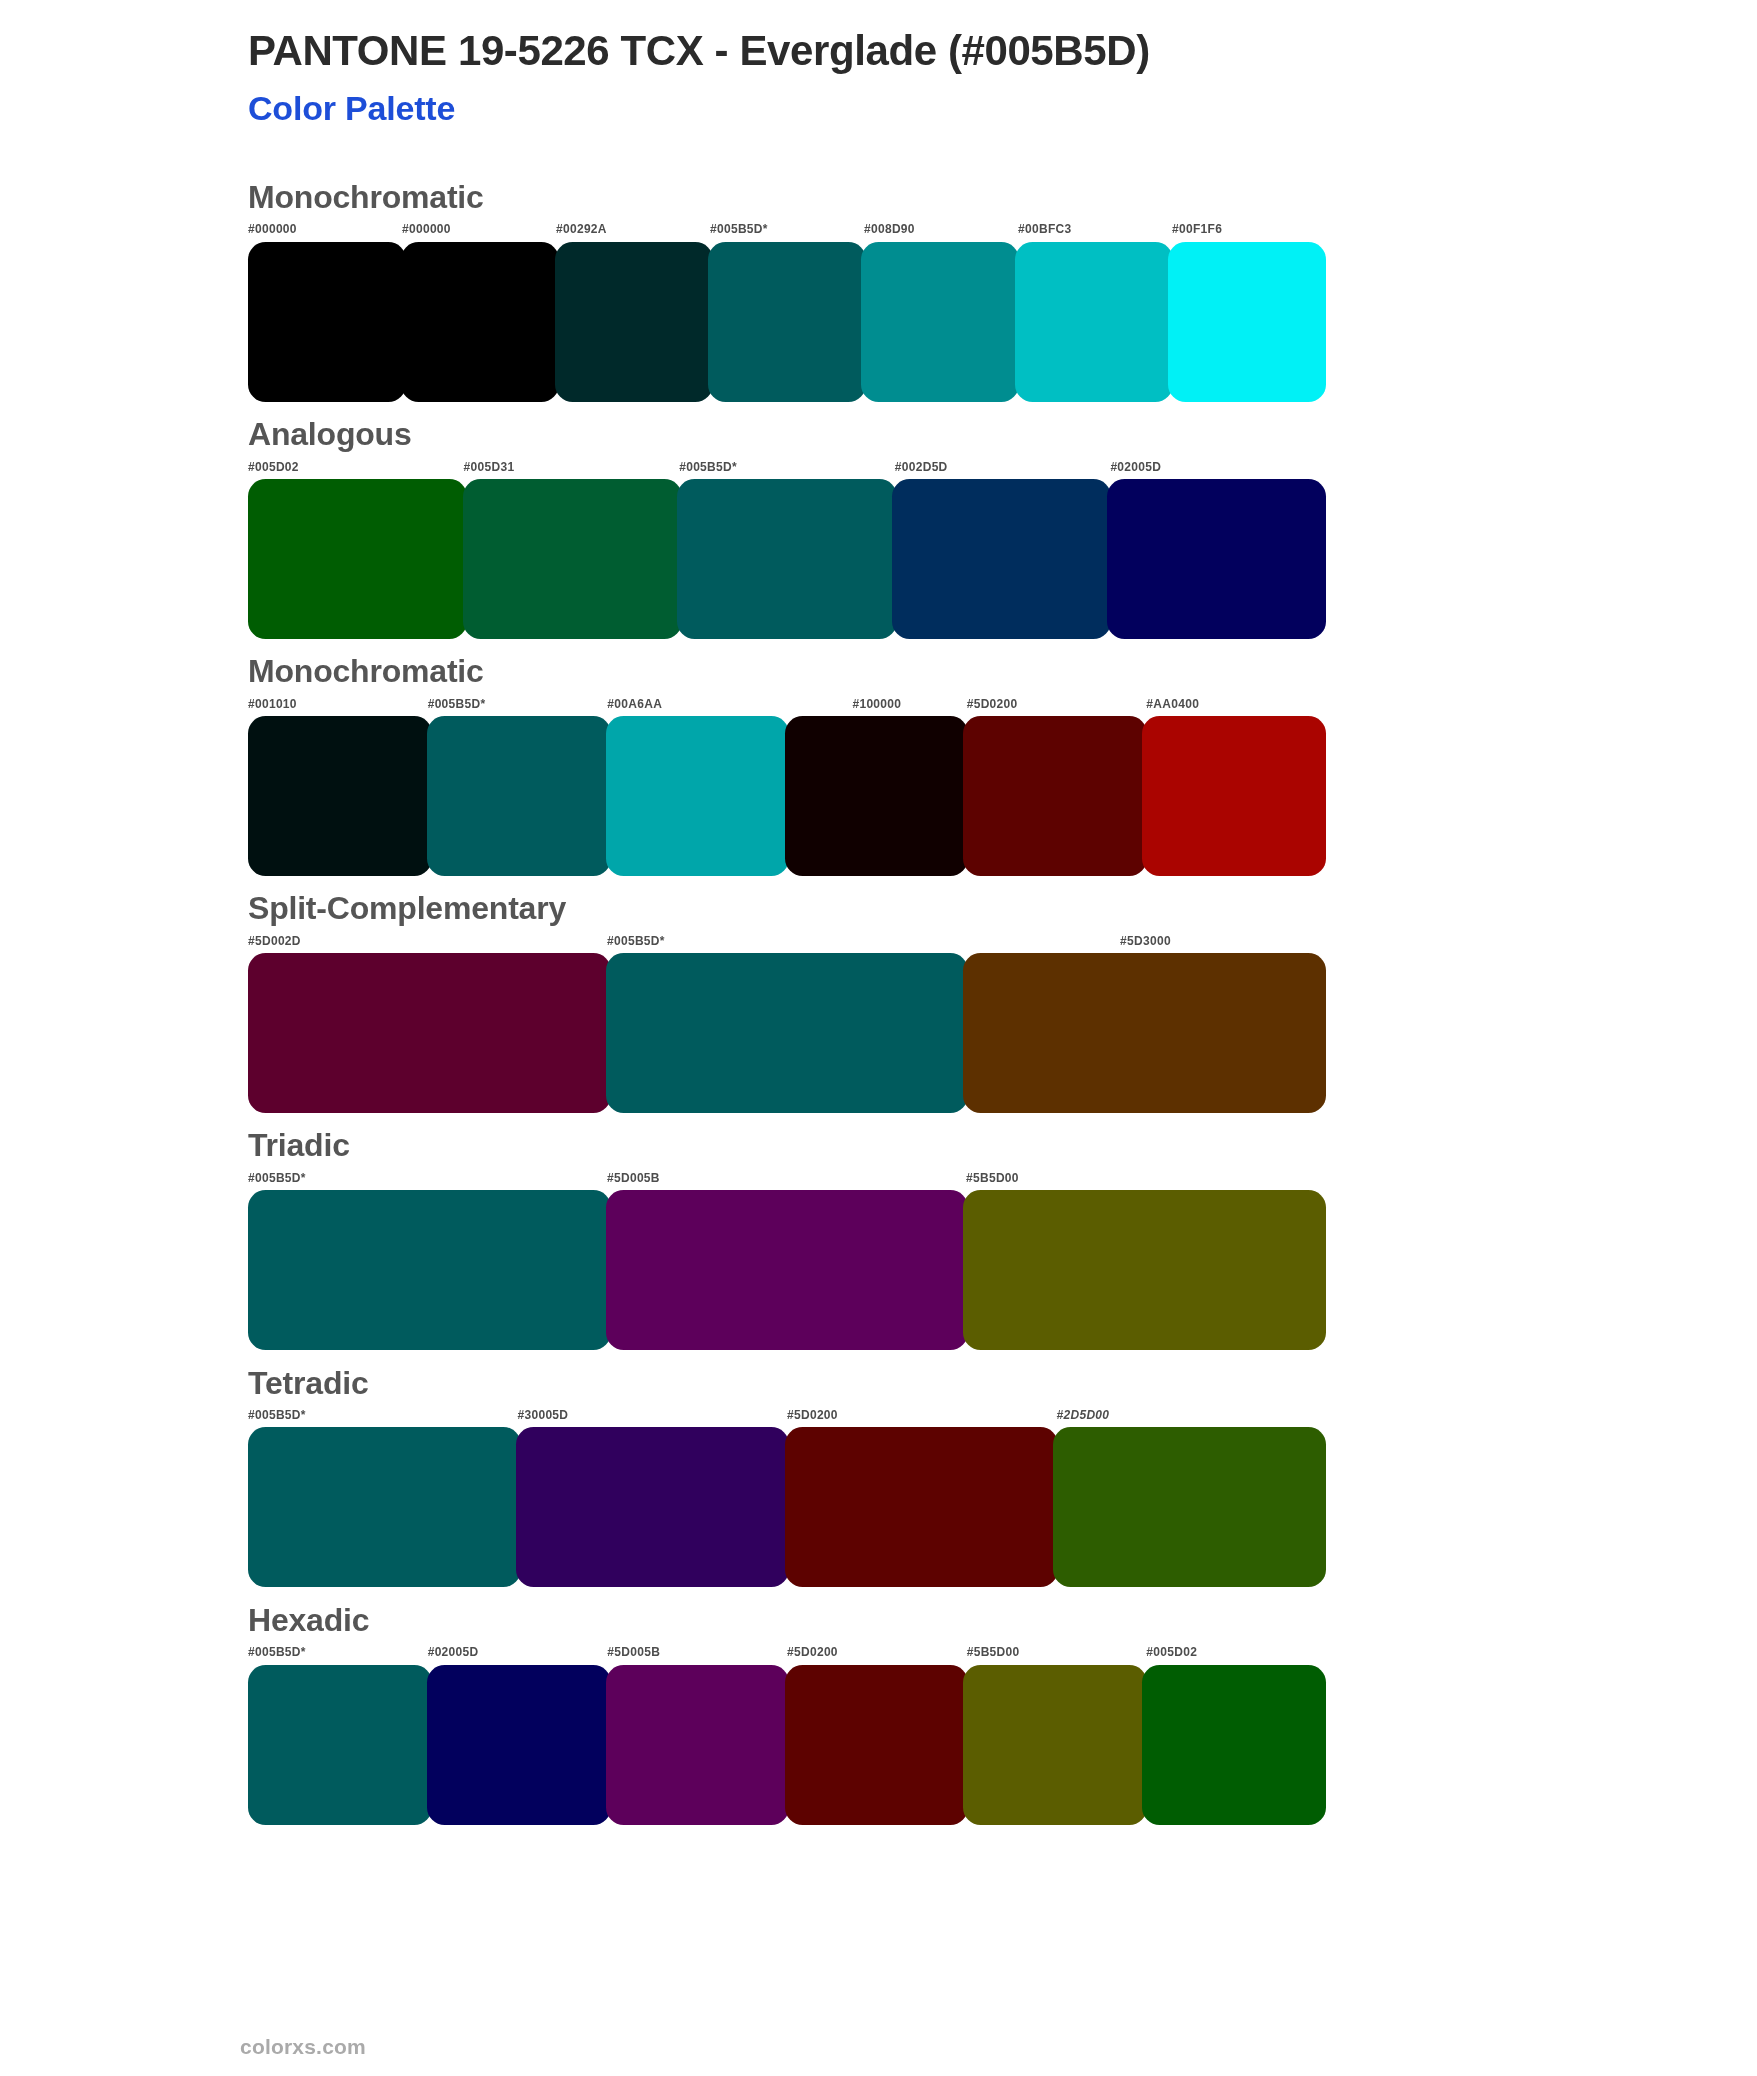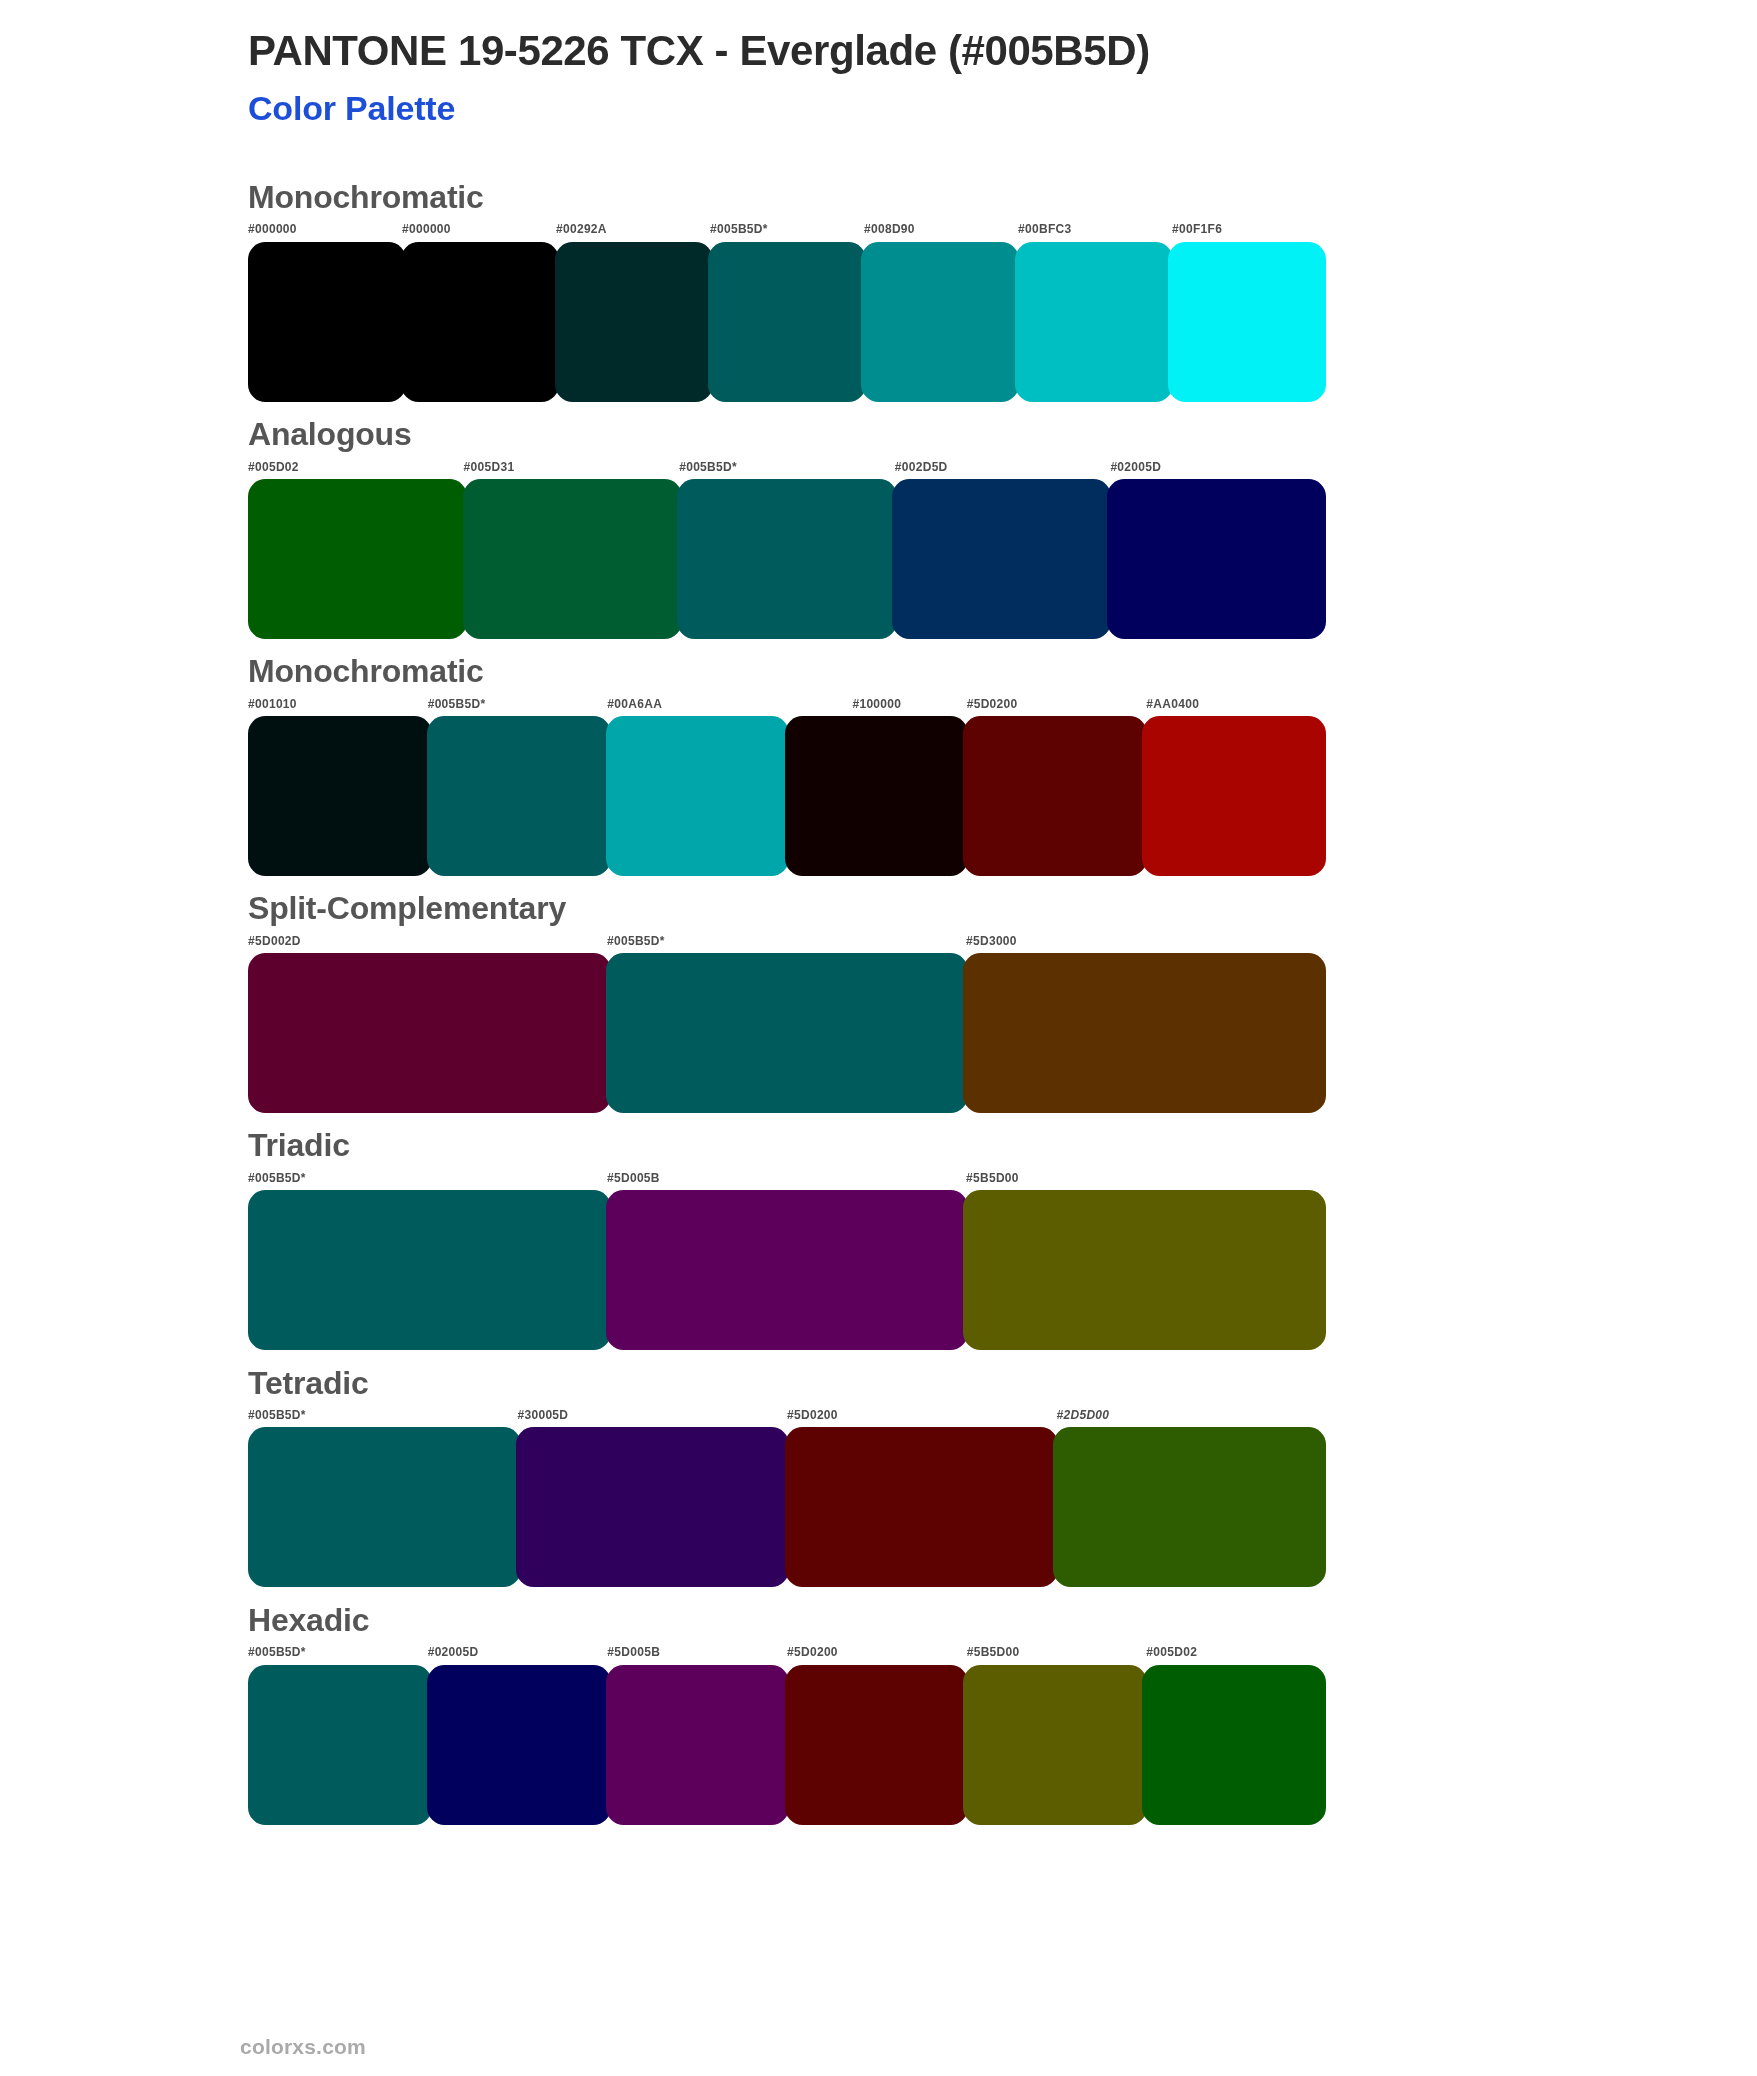--- a/index.html
+++ b/index.html
@@ -173,21 +173,21 @@
           <div class="swatch" style="width: 184px; background: rgb(16, 0, 0);"></div>
           <div class="swatch" style="width: 184px; background: rgb(93, 2, 0);"></div>
           <div class="swatch" style="width: 184px; background: rgb(170, 4, 0);"></div>
         </div>
       </div>
       <div class="section" data-rowheight="200">
         <div class="section-title">Split-Complementary</div>
         <div class="labels">
           <div class="label" style="width: 359px;">#5D002D</div>
           <div class="label" style="width: 359px;">#005B5D*</div>
-          <div class="label" style="width: 359px;">#5D3000</div>
+          <div class="label" style="width: 359px; text-align: center;">#5D3000</div>
         </div>
         <div class="swatches">
           <div class="swatch" style="width: 364px; background: rgb(93, 0, 45);"></div>
           <div class="swatch" style="width: 364px; background: rgb(0, 91, 93);"></div>
           <div class="swatch" style="width: 364px; background: rgb(93, 48, 0);"></div>
         </div>
       </div>
       <div class="section" data-rowheight="200">
         <div class="section-title">Triadic</div>
         <div class="labels">

